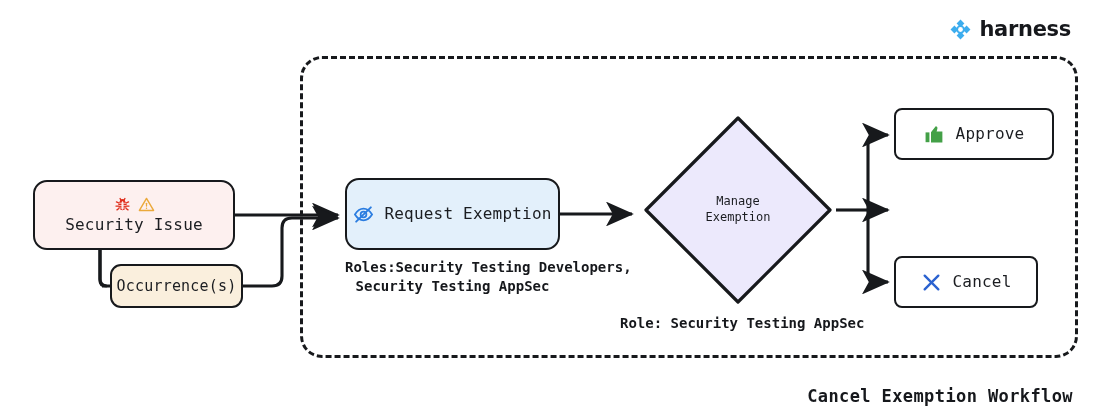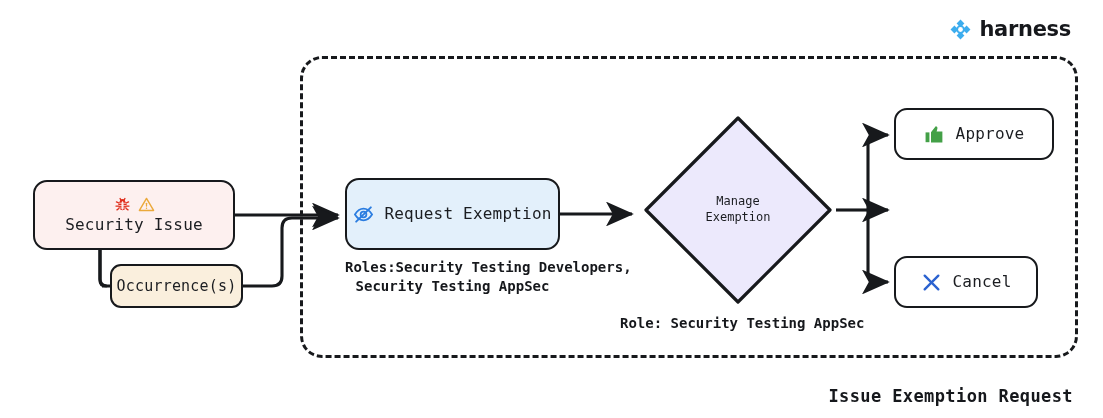--- a/index.html
+++ b/index.html
@@ -55,21 +55,21 @@
     border: 3px dashed #17191c;
     border-radius: 22px;
     box-sizing: border-box;
   }
 
   
   .node {
     position: absolute;
     box-sizing: border-box;
     border: 2.6px solid #17191c;
-    border-radius: 13px;
+    border-radius: 8px;
     display: flex;
     align-items: center;
     justify-content: center;
     color: #1b1d21;
     font-size: 16px;
     letter-spacing: 0.2px;
     background: #ffffff;
     text-align: center;
   }
   .node .ntext { white-space: pre; line-height: 1.25; }
@@ -270,15 +270,15 @@
   <div class="node" id="node-cancel">
     <span class="nicon">
       <svg width="21" height="21" viewBox="0 0 24 24" aria-hidden="true">
         <line x1="4.2" y1="4.2" x2="19.8" y2="19.8" stroke="#2b62d0" stroke-width="2.7" stroke-linecap="round"></line>
         <line x1="19.8" y1="4.2" x2="4.2" y2="19.8" stroke="#2b62d0" stroke-width="2.7" stroke-linecap="round"></line>
       </svg>
     </span>
     <span class="ntext">Cancel</span>
   </div>
 
-  <div class="workflow-title">Issue Exemption Request</div>
+  <div class="workflow-title">Cancel Exemption Workflow</div>
 
 </div>
 
 </body></html>

